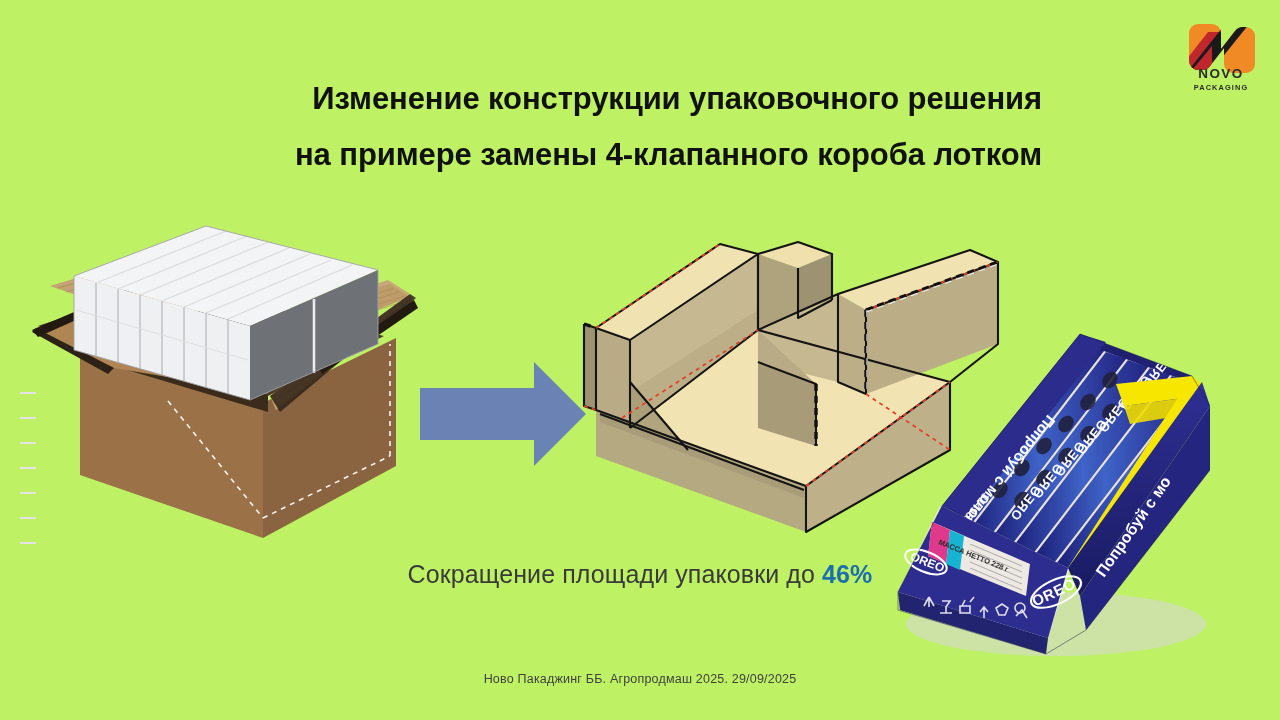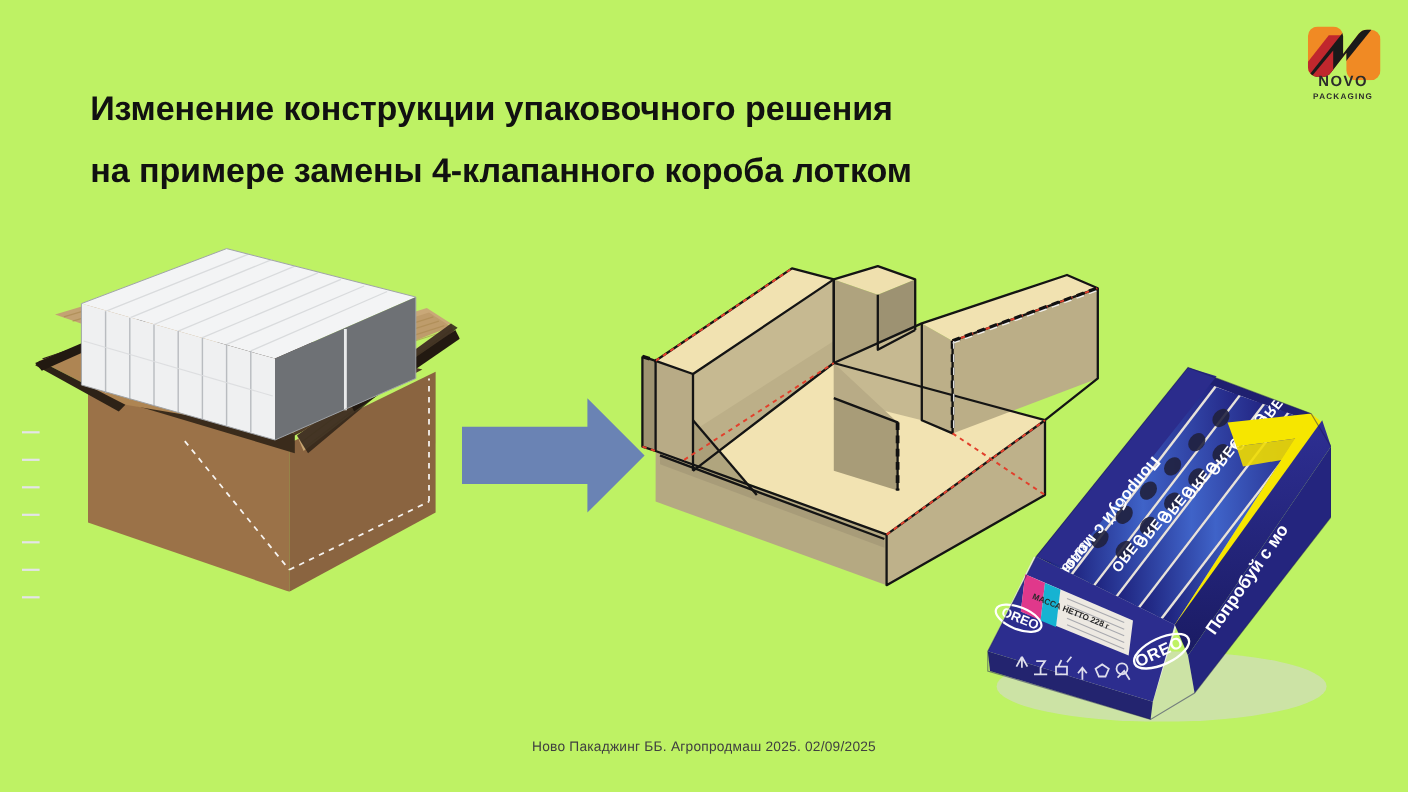--- a/index.html
+++ b/index.html
@@ -15,20 +15,21 @@
 
   
   .logo{position:absolute;right:16px;top:12px;width:86px;height:84px;}
   .logo svg{display:block;}
 
   
   .title{
     position:absolute;left:82px;top:56px;width:960px;
     font-size:31px;line-height:44px;font-weight:bold;color:#111111;
     letter-spacing:-0.1px;
+    text-align:right;
   }
   .title .l2{display:block;margin-top:12px;}
 
   
   .art-left{position:absolute;left:18px;top:198px;width:400px;height:340px;}
 
   
   .arrow{position:absolute;left:412px;top:358px;width:180px;height:112px;}
 
   
@@ -401,16 +402,19 @@
 
       <g>
         <ellipse cx="46" cy="252" rx="22" ry="10" transform="rotate(22 46 252)" fill="none" stroke="#FFFFFF" stroke-width="2"></ellipse>
         <text transform="translate(46,256) rotate(22)" text-anchor="middle" font-family="Liberation Sans, sans-serif" font-size="12" font-weight="bold" fill="#FFFFFF">OREO</text>
       </g>
 
       <path d="M18 282 L62 196 L200 24 L312 66 L330 96 L330 160 L206 320 L166 344 L18 300 Z" fill="none" stroke="#1B1C55" stroke-width="1" opacity=".5"></path>
     </svg>
   </div>
 
-
-  <div class="footer">Ново Пакаджинг ББ. Агропродмаш 2025. 02/09/2025</div>
+  <div class="caption">
+    <span>Сокращение площади упаковки до </span><span class="pct">46%</span>
+  </div>
+
+  <div class="footer">Ново Пакаджинг ББ. Агропродмаш 2025. 29/09/2025</div>
 
 </div>
 
 </body></html>

